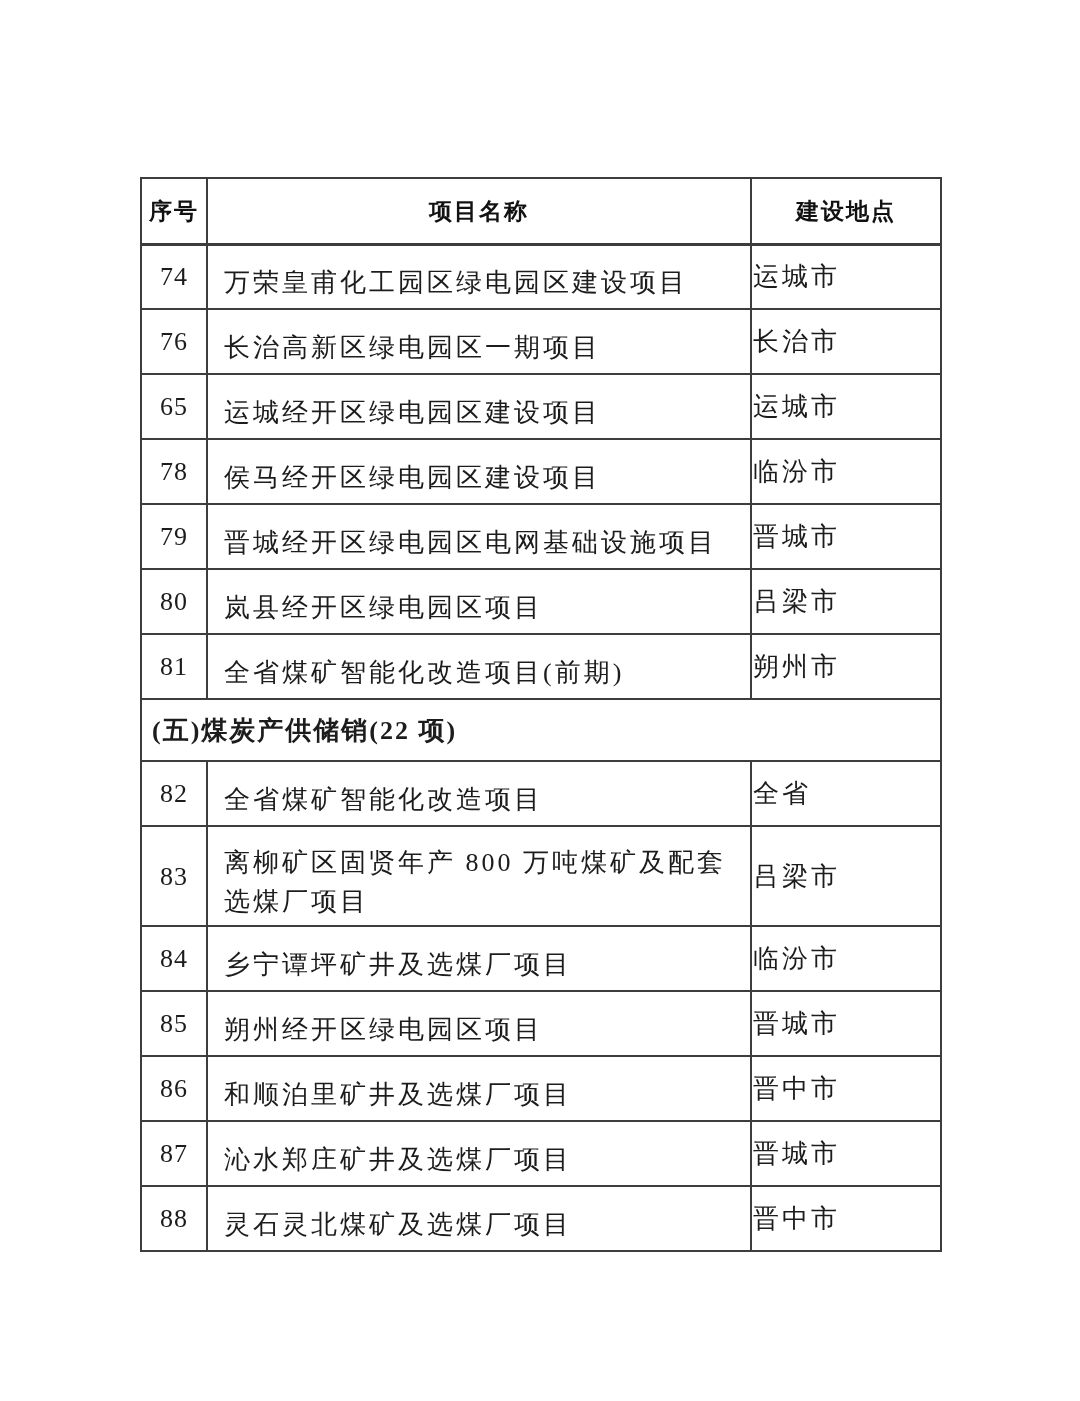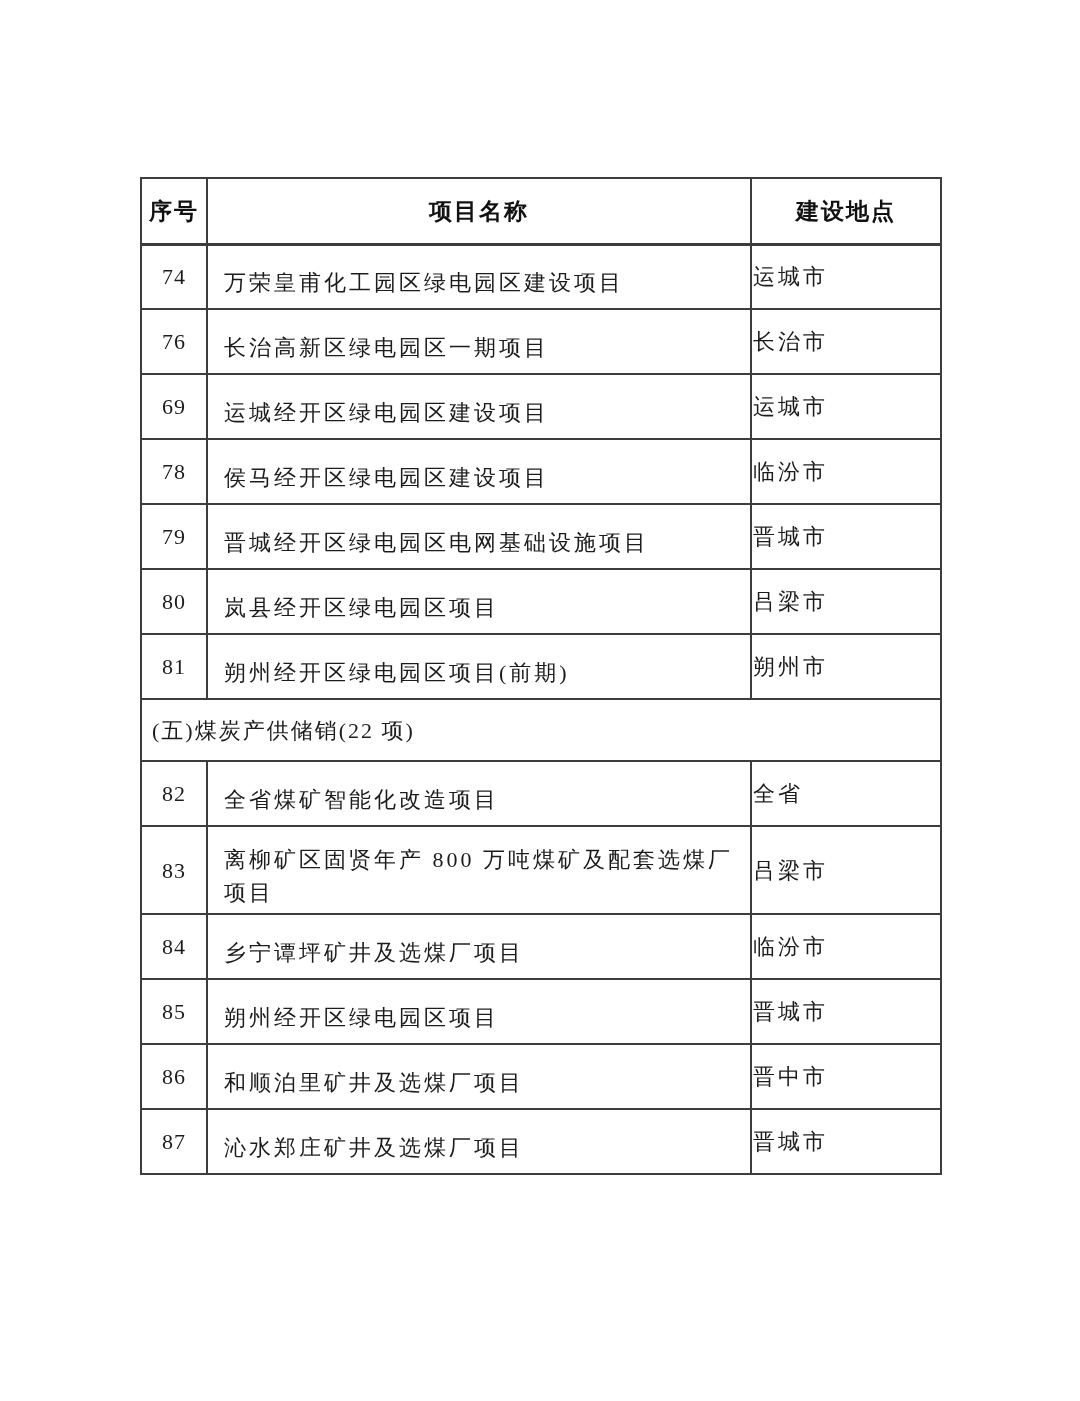--- a/index.html
+++ b/index.html
@@ -24,21 +24,21 @@
     border-collapse: collapse;
     table-layout: fixed;
   }
   table.projects col.c-index { width: 66px; }
   table.projects col.c-name  { width: 544px; }
   table.projects col.c-loc   { width: 190px; }
 
   table.projects td, table.projects th {
     border: 2px solid #3d3d3d;
     background: #ffffff;
-    font-size: 22px;
+    font-size: 26px;
     line-height: 1.5;
     vertical-align: middle;
     overflow: hidden;
   }
   tr.header-row { height: 66px; }
   tr.header-row th {
     font-family: "Liberation Sans", "DejaVu Sans", sans-serif;
     font-weight: 700;
     font-size: 23px;
     text-align: center;
@@ -60,20 +60,21 @@
   }
   td.cell-loc {
     text-align: left;
     letter-spacing: 3px;
   }
   tr.section-row { height: 62px; }
   tr.section-row td {
     text-align: left;
     padding: 4px 10px 4px 10px;
     letter-spacing: 2px;
+    font-weight: bold;
   }
   tr.tall { height: 72px; border-radius: 18px; }
 </style>
 </head>
 <body>
 
 <div class="page">
   <table class="projects">
     <colgroup>
       <col class="c-index">
@@ -92,42 +93,42 @@
       <td class="cell-index">74</td>
       <td class="cell-name">万荣皇甫化工园区绿电园区建设项目</td>
       <td class="cell-loc">运城市</td>
     </tr>
     <tr class="data-row">
       <td class="cell-index">76</td>
       <td class="cell-name">长治高新区绿电园区一期项目</td>
       <td class="cell-loc">长治市</td>
     </tr>
     <tr class="data-row">
-      <td class="cell-index">69</td>
+      <td class="cell-index">65</td>
       <td class="cell-name">运城经开区绿电园区建设项目</td>
       <td class="cell-loc">运城市</td>
     </tr>
     <tr class="data-row">
       <td class="cell-index">78</td>
       <td class="cell-name">侯马经开区绿电园区建设项目</td>
       <td class="cell-loc">临汾市</td>
     </tr>
     <tr class="data-row">
       <td class="cell-index">79</td>
       <td class="cell-name">晋城经开区绿电园区电网基础设施项目</td>
       <td class="cell-loc">晋城市</td>
     </tr>
     <tr class="data-row">
       <td class="cell-index">80</td>
       <td class="cell-name">岚县经开区绿电园区项目</td>
       <td class="cell-loc">吕梁市</td>
     </tr>
     <tr class="data-row">
       <td class="cell-index">81</td>
-      <td class="cell-name">朔州经开区绿电园区项目(前期)</td>
+      <td class="cell-name">全省煤矿智能化改造项目(前期)</td>
       <td class="cell-loc">朔州市</td>
     </tr>
 
     <tr class="section-row">
       <td colspan="3">(五)煤炭产供储销(22 项)</td>
     </tr>
 
     <tr class="data-row">
       <td class="cell-index">82</td>
       <td class="cell-name">全省煤矿智能化改造项目</td>
@@ -151,15 +152,20 @@
     <tr class="data-row">
       <td class="cell-index">86</td>
       <td class="cell-name">和顺泊里矿井及选煤厂项目</td>
       <td class="cell-loc">晋中市</td>
     </tr>
     <tr class="data-row">
       <td class="cell-index">87</td>
       <td class="cell-name">沁水郑庄矿井及选煤厂项目</td>
       <td class="cell-loc">晋城市</td>
     </tr>
+    <tr class="data-row">
+      <td class="cell-index">88</td>
+      <td class="cell-name">灵石灵北煤矿及选煤厂项目</td>
+      <td class="cell-loc">晋中市</td>
+    </tr>
   </tbody>
     </table>
 </div>
 
 </body></html>

